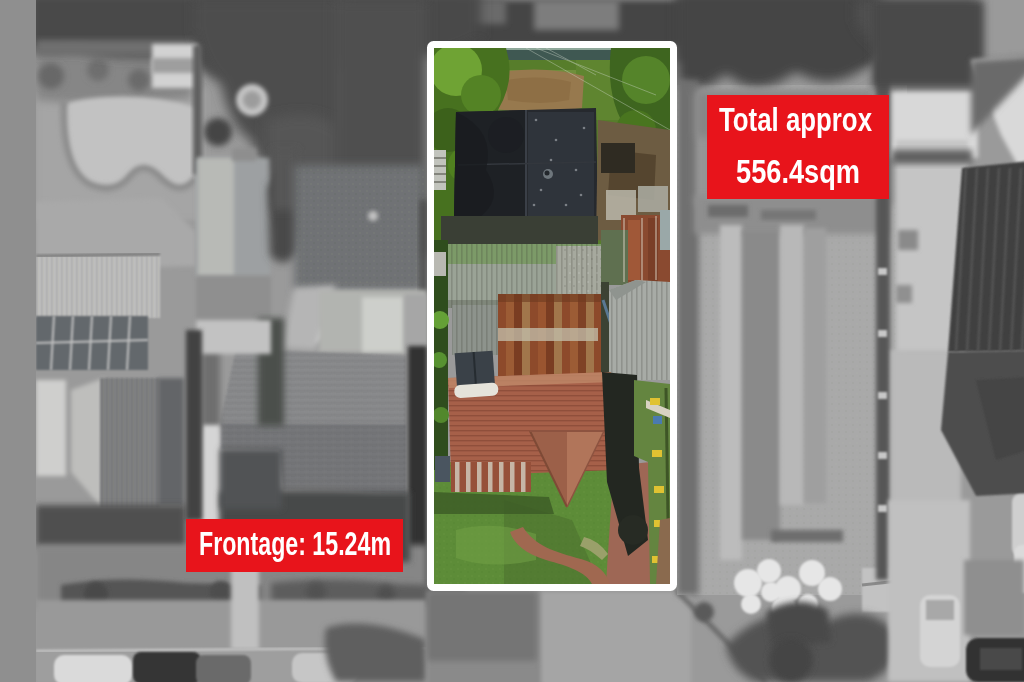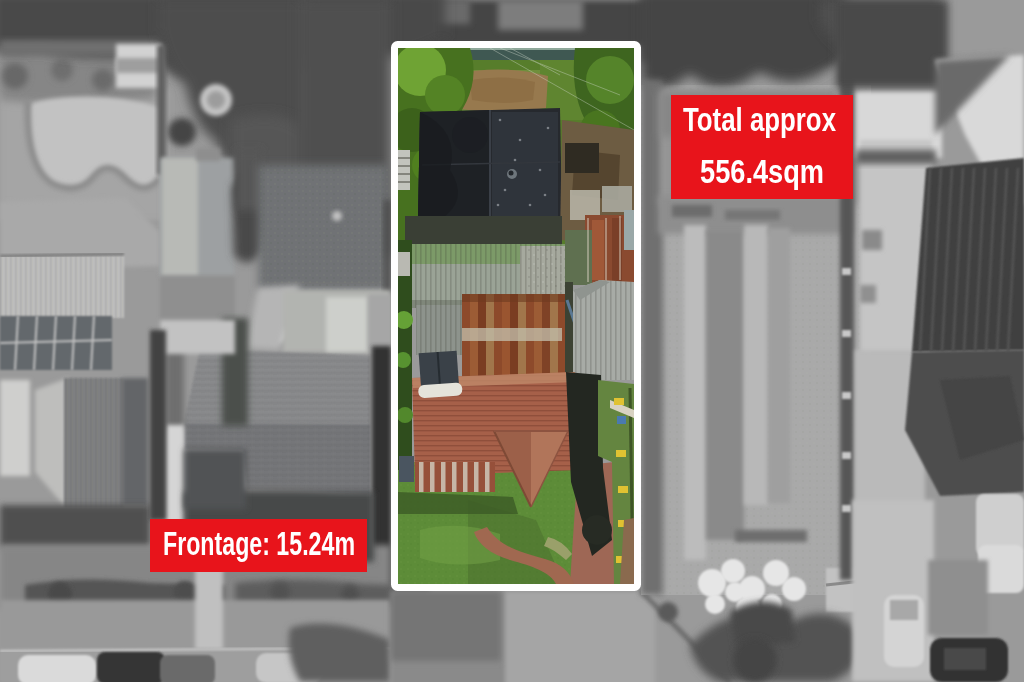--- a/index.html
+++ b/index.html
@@ -1,17 +1,17 @@
 <!DOCTYPE html>
 <html><head>
 <meta charset="utf-8">
 <style>
   html,body{margin:0;padding:0;width:1024px;height:682px;overflow:hidden;background:#8f8f8f;
     font-family:"Liberation Sans", sans-serif;}
-  #stage{position:relative;width:937px;height:682px;}
+  #stage{position:relative;width:937px;height:682px;margin-left:36px;}
   svg{position:absolute;left:0;top:0;}
 </style>
 </head>
 <body>
 <div id="stage">
 <svg width="1024" height="682" viewBox="0 0 1024 682">
 <defs>
   <filter id="b8" x="-30%" y="-30%" width="160%" height="160%">
           <feGaussianBlur stdDeviation="8"></feGaussianBlur>
         </filter>

